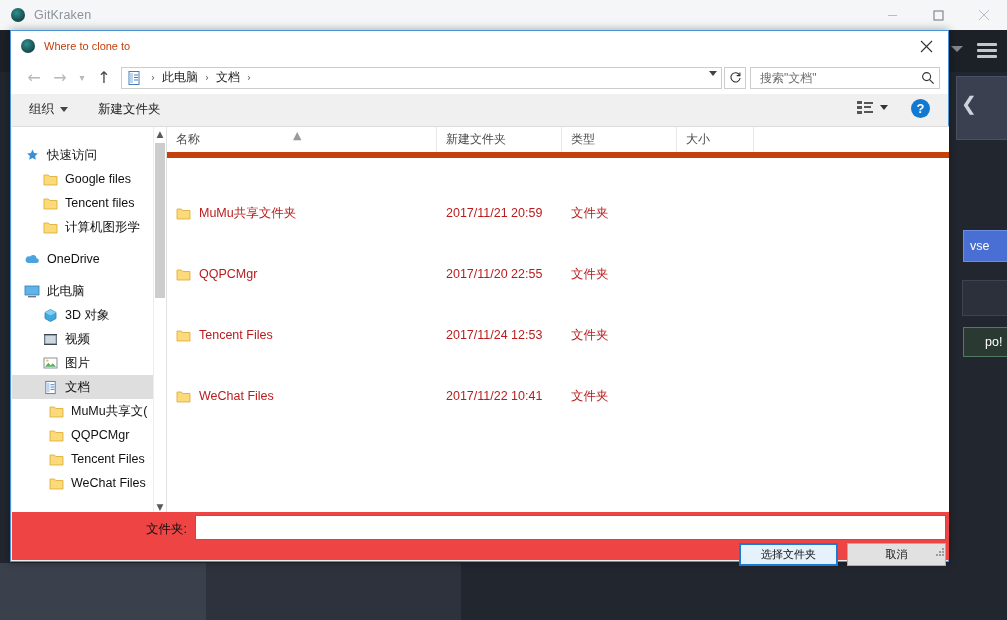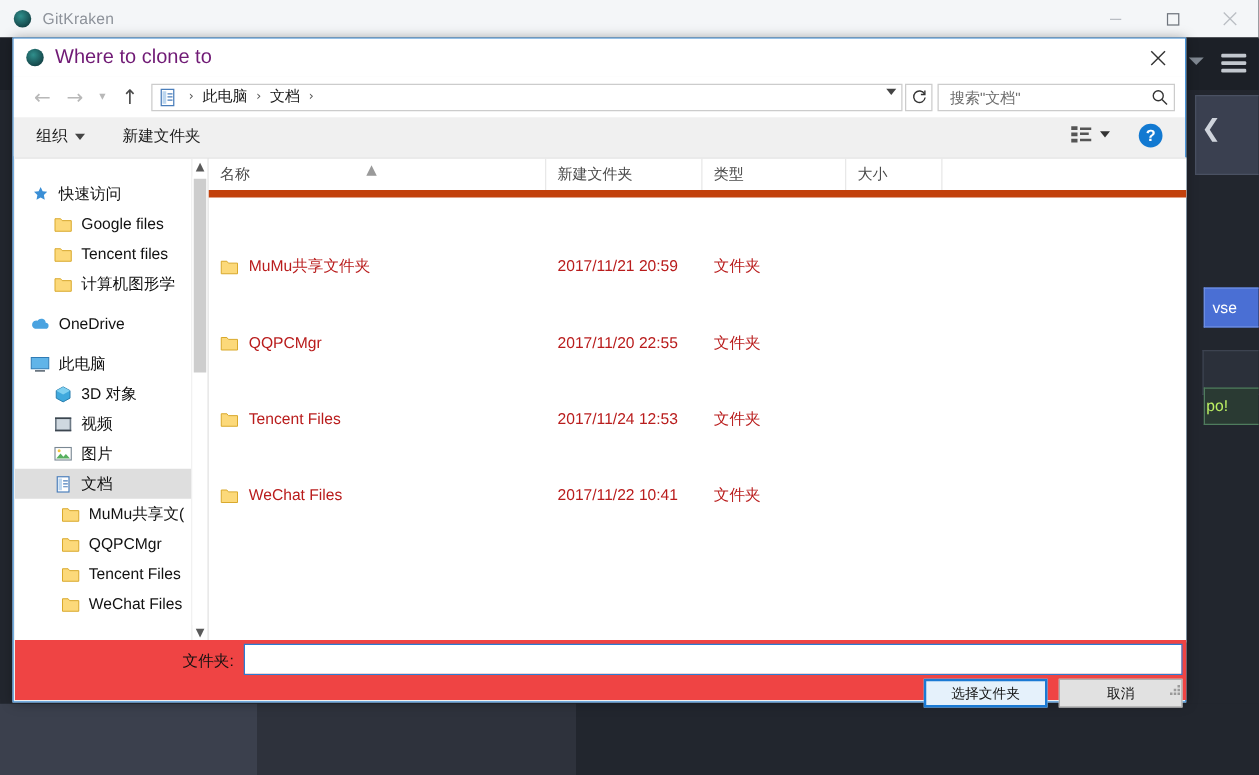--- a/index.html
+++ b/index.html
@@ -38,41 +38,41 @@
 
   .gk-panel { position: absolute; right: 0; top: 46px; width: 50px; height: 62px;
     background: #3a4050; border: 1px solid #4a5162; border-right: none; }
   .gk-chevron { position: absolute; right: 30px; top: 62px; color: #cfd4dc;
     font-size: 19px; font-family: "DejaVu Sans", sans-serif; }
   .gk-browse-btn { position: absolute; right: 0; top: 200px; width: 44px; height: 32px;
     background: #4a6fd4; border: 1px solid #6d8de0; border-right: none; color: #fff;
     font-size: 12.5px; display: flex; align-items: center; padding-left: 6px; box-sizing: border-box; }
   .gk-dark-btn { position: absolute; right: 0; top: 250px; width: 44px; height: 34px;
     background: #2b303a; border: 1px solid #3d4350; border-right: none; }
-  .gk-green-btn { position: absolute; right: 0; top: 280px; width: 44px; height: 30px;
-    background: #2a3a33; border: 1px solid #4f7c5e; border-right: none; color: #bef264;
-    font-size: 12.5px; display: flex; align-items: center; padding-left: 1px; box-sizing: border-box; }
+  .gk-green-btn { position: absolute; right: 0; top: 297px; width: 44px; height: 30px;
+    background: #2a3a33; border: 1px solid #4f7c5e; border-right: none; color: #ffffff;
+    font-size: 12.5px; display: flex; align-items: center; padding-left: 21px; box-sizing: border-box; }
 
   .gk-bottom { position: absolute; left: 0; bottom: 0; right: 0; height: 57px; }
   .gk-bcol1 { position: absolute; left: 0; top: 0; width: 206px; height: 57px; background: #3b404d; }
   .gk-bcol2 { position: absolute; left: 206px; top: 0; width: 255px; height: 57px; background: #2e323c; }
   .gk-bcol3 { position: absolute; left: 461px; top: 0; right: 0; height: 57px; background: #22262e; }
 
   
   .dialog {
     position: absolute; left: 10px; top: 30px; width: 939px; height: 532px;
     background: #f0f0f0; border: 1px solid #4a94d8; box-sizing: border-box;
     box-shadow: 0 0 9px rgba(0,0,0,.35);
   }
   .dlg-titlebar { position: relative; height: 30px; background: #fff;
     display: flex; align-items: center; }
   .dlg-icon { width: 14px; height: 14px; border-radius: 50%;
     background: radial-gradient(circle at 40% 35%, #2f8f8c 0%, #16494c 70%, #0d2628 100%);
     margin-left: 10px; margin-right: 9px; flex: none; }
-  .dlg-title { font-size: 16px; color: #701a75; }
+  .dlg-title { font-size: 11px; color: #c2410c; }
   .dlg-close { position: absolute; right: 0; top: 0; width: 44px; height: 30px;
     display: flex; align-items: center; justify-content: center; color: #333; }
 
   
   .navbar { height: 33px; background: #fff; display: flex; align-items: center;
     padding: 0 8px 0 10px; box-sizing: border-box; }
   .nav-arrow { width: 26px; height: 26px; display: flex; align-items: center;
     justify-content: center; color: #b8b8b8; font-size: 16px; font-family: "DejaVu Sans", sans-serif; }
   .nav-arrow.up { color: #4a4a4a; }
   .nav-arrow.small { width: 18px; color: #b8b8b8; font-size: 10px; }

